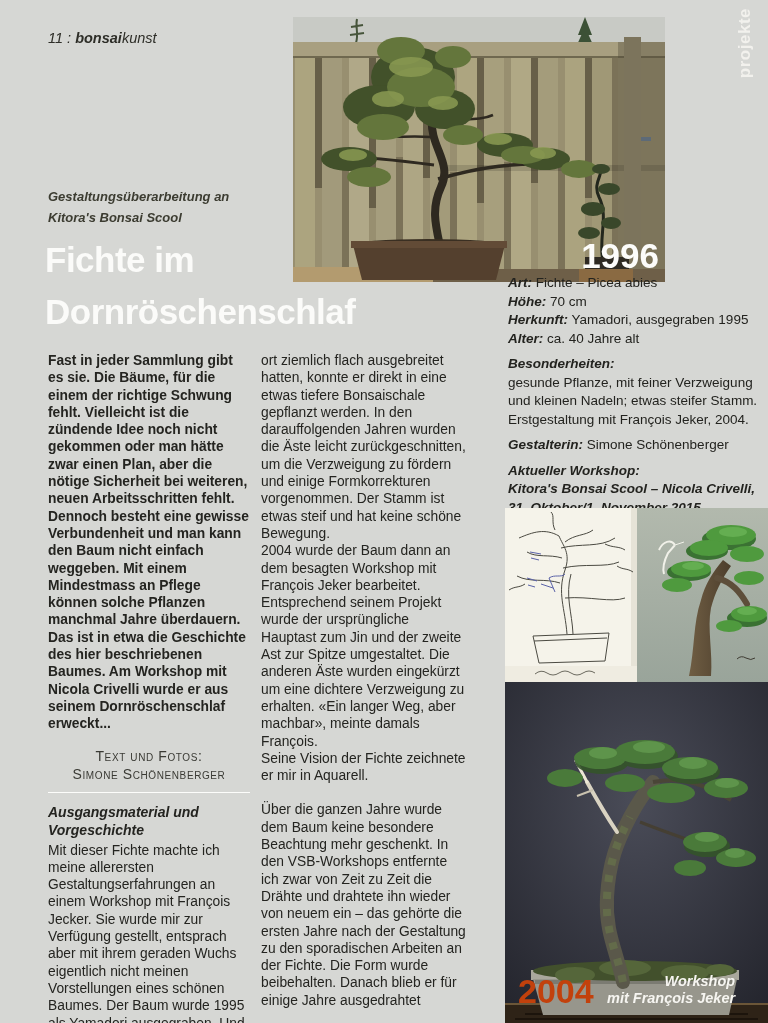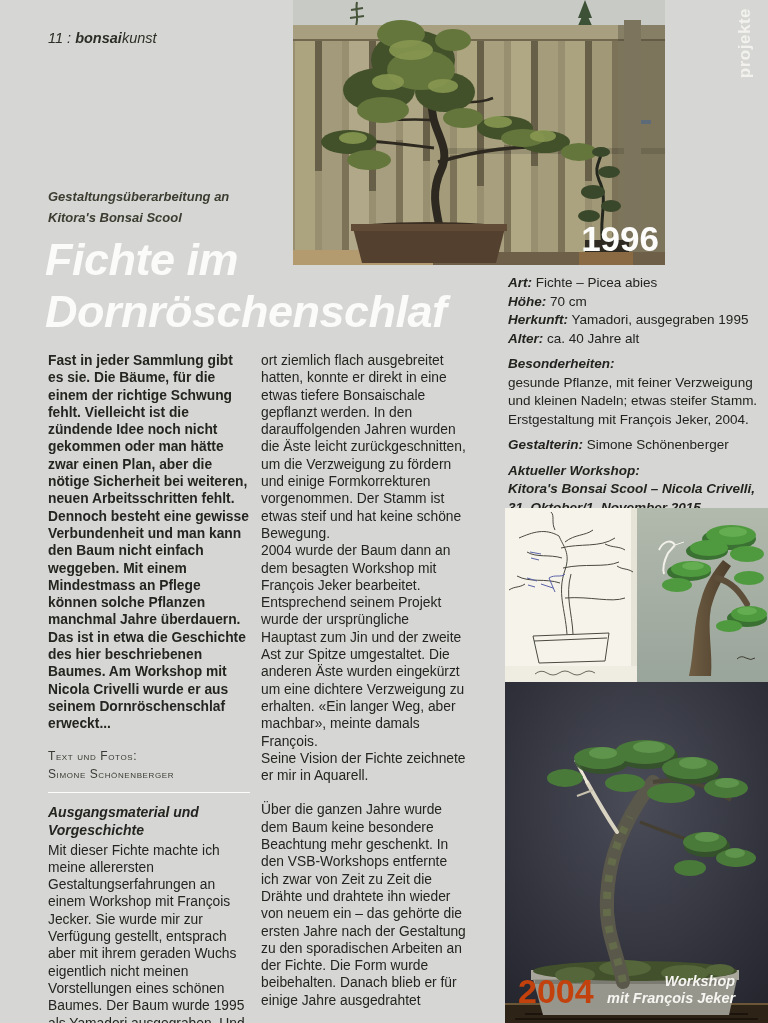--- a/index.html
+++ b/index.html
@@ -7,35 +7,35 @@
        font-family:"Liberation Sans","DejaVu Sans",sans-serif;color:#22221e;}
   .page{position:relative;width:768px;height:802px;background:#d6d7d4;}
 
   
   .masthead{position:absolute;left:48px;top:30px;font-size:14.5px;font-style:italic;color:#2e2e28;}
   .masthead .bold{font-weight:700;}
   .edge-tab{position:absolute;top:8px;right:13px;writing-mode:vertical-rl;transform:rotate(180deg);
             font-weight:700;font-size:17px;letter-spacing:.5px;color:#f2f1ed;}
 
   
-  .photo-top{position:absolute;left:293px;top:0;width:372px;height:265px;overflow:hidden;}
+  .photo-top{position:absolute;left:293px;top:17px;width:372px;height:265px;overflow:hidden;}
   .photo-top svg{display:block;}
   .year-1996{position:absolute;right:6px;bottom:6px;font-size:35px;font-weight:700;color:#fcfcfa;letter-spacing:0px;}
 
   .kicker{position:absolute;left:48px;top:186px;font-size:13px;font-style:italic;font-weight:700;
           color:#3c3c31;line-height:21px;}
-  .title{position:absolute;left:45px;top:234px;font-size:45px;line-height:52px;font-weight:700;
-         font-style:italic;color:#fbfbf9;letter-spacing:-.5px;white-space:nowrap;}
+  .title{position:absolute;left:45px;top:234px;font-size:35px;line-height:52px;font-weight:700;
+         color:#fbfbf9;letter-spacing:-.5px;white-space:nowrap;}
 
   
   .col{position:absolute;top:352px;font-size:13.8px;line-height:17.3px;color:#242420;}
   .col-left{left:48px;width:202px;}
   .col-mid{left:261px;width:206px;}
   .intro{font-weight:700;white-space:pre-line;}
-  .credit{margin-top:14px;text-align:left;font-variant:small-caps;font-size:12px;
+  .credit{margin-top:14px;text-align:center;font-variant:small-caps;font-size:14px;
           letter-spacing:.6px;color:#3a3a34;line-height:18px;}
   .rule{border:0;border-top:1.5px solid #fdfdfb;margin:9px 0 10px 0;}
   .sec-head{font-weight:700;font-style:italic;font-size:14px;line-height:18px;margin:0 0 3px 0;}
   .sec-body{white-space:pre-line;}
   .para{white-space:pre-line;}
   .para + .para{margin-top:17px;}
 
   
   .details{position:absolute;left:508px;top:274px;width:262px;font-size:13.5px;line-height:18.5px;color:#23231f;}
   .details .lab{font-weight:700;font-style:italic;}

